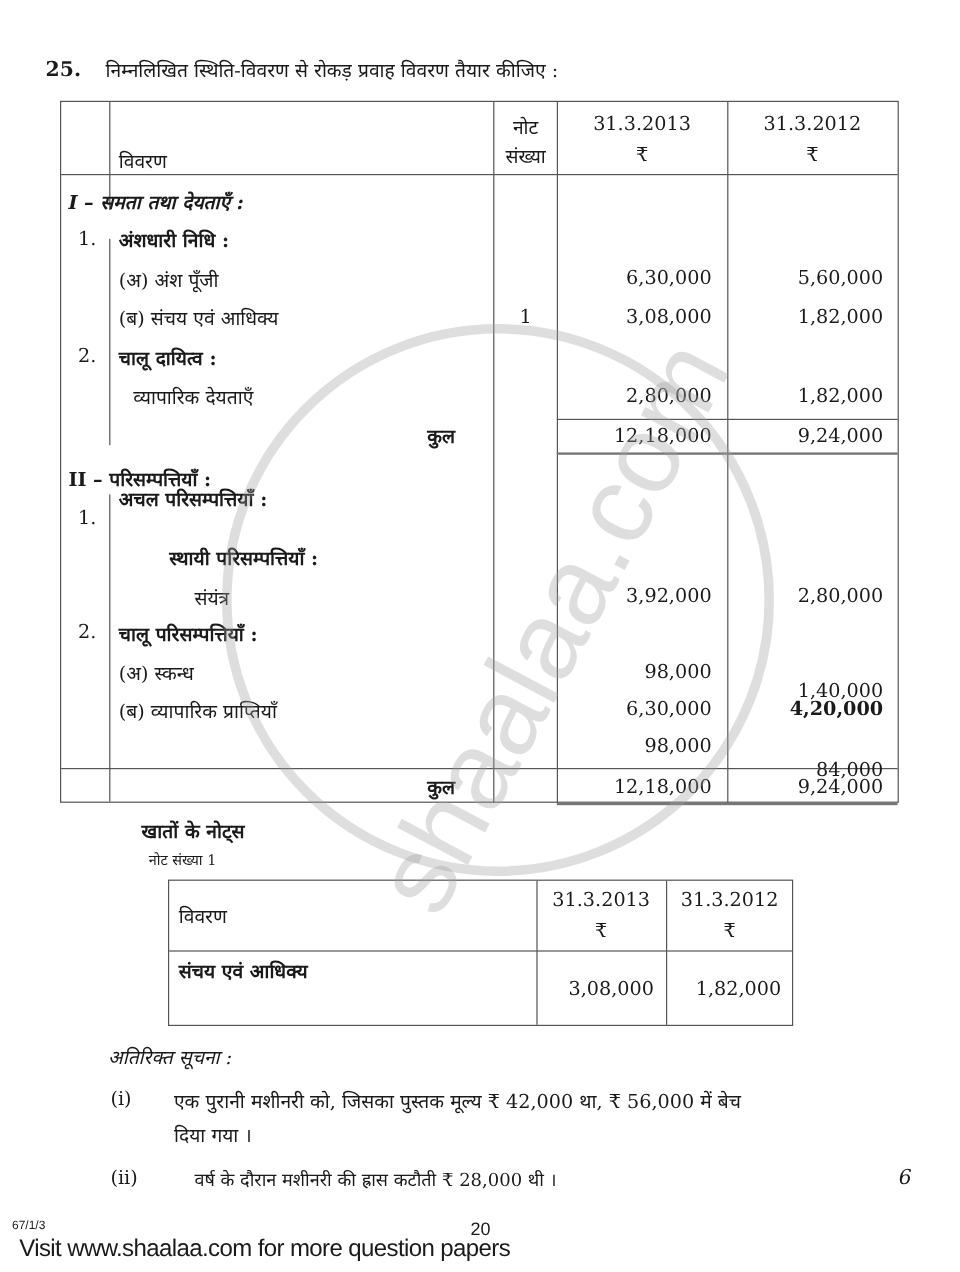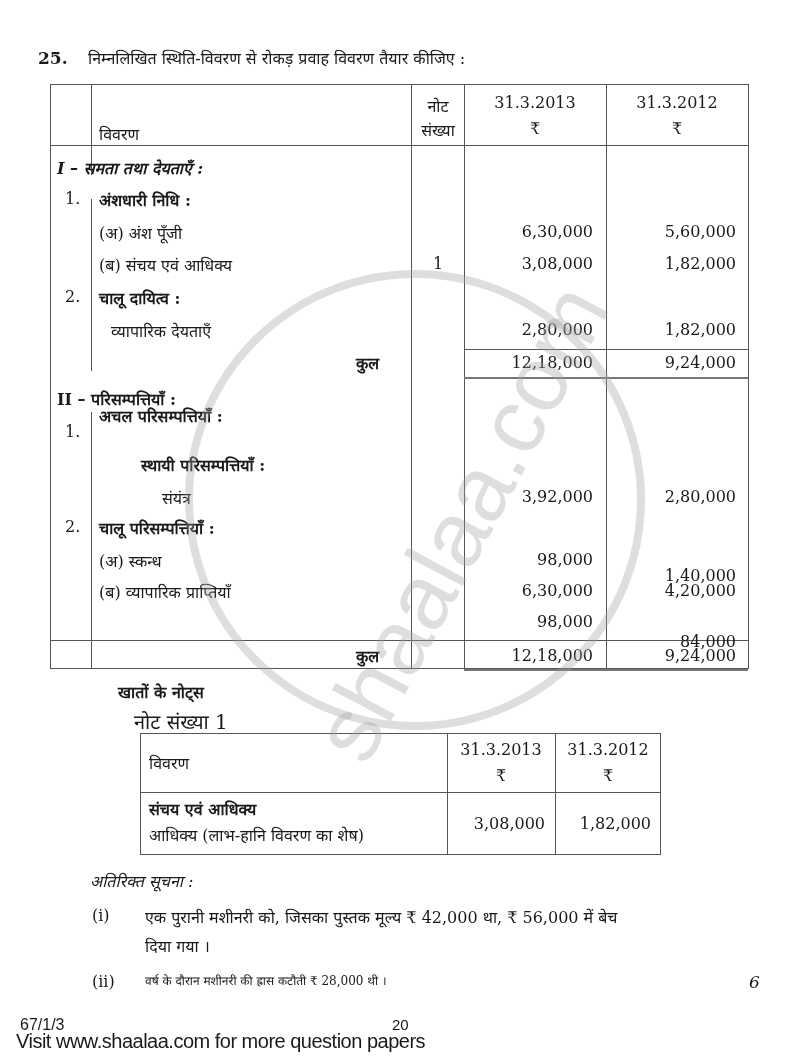--- a/index.html
+++ b/index.html
@@ -18,21 +18,21 @@
   .hline { position: absolute; height: 0; border-top: 1.3px solid #555; }
   .hthick { position: absolute; height: 0; border-top: 2.5px solid #777; }
   .cell { position: absolute; font-size: 16px; white-space: nowrap; }
   .bold { font-weight: bold; }
   .num { text-align: right; width: 120px; }
   .hdr { text-align: center; font-size: 16px; }
 
   
   .nt { position: absolute; left: 140px; top: 733px; width: 521px; height: 122px; border: 1.3px solid #555; box-sizing: border-box; }
 
-  .footer-code { left: 20px; top: 1016px; font-family: "Liberation Sans", sans-serif; font-size: 16px; }
+  .footer-code { left: 10px; top: 1016px; font-family: "Liberation Sans", sans-serif; font-size: 10px; }
   .footer-page { left: 392px; top: 1016px; font-family: "Liberation Sans", sans-serif; font-size: 15px; }
   .footer-visit { left: 16px; top: 1030px; font-family: "Liberation Sans", sans-serif; font-size: 20px; letter-spacing: -0.5px; }
 
   .watermark-circle {
     position: absolute; left: 185px; top: 270px; width: 460px; height: 460px;
     border: 8px solid rgba(160,160,160,0.35); border-radius: 50%; box-sizing: border-box;
     pointer-events: none;
   }
   .watermark-text {
     position: absolute; left: 200px; top: 470px; font-family: "Liberation Sans", sans-serif;
@@ -104,56 +104,55 @@
 
   <div class="cell" style="left:14px; top:432px;">2.</div>
   <div class="cell bold" style="left:48px; top:432px;">चालू परिसम्पत्तियाँ :</div>
 
   <div class="cell" style="left:48px; top:465px;">(अ)  स्कन्ध</div>
   <div class="cell num" style="left:422px; top:465px;">98,000</div>
   <div class="cell num" style="left:565px; top:465px;margin-top:16px;">1,40,000</div>
 
   <div class="cell" style="left:48px; top:496px;">(ब)   व्यापारिक प्राप्तियाँ</div>
   <div class="cell num" style="left:422px; top:496px;">6,30,000</div>
-  <div class="cell num" style="left:565px; top:496px;">4,20,000</div>
+  <div class="cell num" style="left:565px; top:496px;font-weight:bold;">4,20,000</div>
 
   <div class="cell num" style="left:422px; top:527px;">98,000</div>
   <div class="cell num" style="left:565px; top:527px;margin-top:20px;">84,000</div>
 
   <div class="cell bold" style="left:305px; top:560px;">कुल</div>
   <div class="cell num" style="left:422px; top:561px;">12,18,000</div>
   <div class="cell num" style="left:565px; top:561px;">9,24,000</div>
 </div>
 
 <div class="abs bold" style="left:118px; top:681px; font-size:16px;text-align:center;">खातों के नोट्स</div>
-<div class="abs" style="left:134px; top:708px; font-size:20px;">नोट संख्या  1</div>
+<div class="abs" style="left:124px; top:708px; font-size:12px;">नोट संख्या  1</div>
 
 <div class="nt">
   <div class="vline" style="left:306px; top:0; height:120px;"></div>
   <div class="vline" style="left:414px; top:0; height:120px;"></div>
   <div class="hline" style="left:0; top:58px; width:519px;"></div>
 
   <div class="cell" style="left:8px; top:18px;">विवरण</div>
   <div class="cell hdr" style="left:306px; top:6px; width:108px;">31.3.2013</div>
   <div class="cell hdr" style="left:306px; top:32px; width:108px;">₹</div>
   <div class="cell hdr" style="left:414px; top:6px; width:106px;">31.3.2012</div>
   <div class="cell hdr" style="left:414px; top:32px; width:106px;">₹</div>
 
   <div class="cell bold" style="left:8px; top:64px;text-align:center;">संचय एवं आधिक्य</div>
-  <div class="cell" style="left:8px; top:90px;">आधिक्य (लाभ-हानि विवरण का शेष)</div>
   <div class="cell" style="left:306px; top:80px; width:98px; text-align:right;">3,08,000</div>
   <div class="cell" style="left:414px; top:80px; width:96px; text-align:right;">1,82,000</div>
 </div>
 
 <div class="abs" style="left:90px; top:870px; font-size:16px; font-style:italic;">अतिरिक्त सूचना :</div>
 <div class="abs" style="left:92px; top:906px; font-size:16px;">(i)</div>
 <div class="abs" style="left:145px; top:906px; font-size:16px;">एक पुरानी मशीनरी को, जिसका पुस्तक मूल्य ₹ 42,000 था, ₹ 56,000 में बेच</div>
 <div class="abs" style="left:145px; top:935px; font-size:16px;">दिया गया ।</div>
 <div class="abs" style="left:92px; top:972px; font-size:16px;">(ii)</div>
-<div class="abs" style="left:145px; top:972px; font-size:12px;">वर्ष के दौरान मशीनरी की ह्रास कटौती ₹ 28,000 थी ।</div>
+<div class="abs" style="left:162px; top:972px; font-size:15px;">वर्ष के दौरान मशीनरी की ह्रास कटौती ₹ 28,000 थी ।</div>
 <div class="abs" style="left:749px; top:972px; font-size:17px; font-style:italic;">6</div>
 
 <div class="abs footer-code">67/1/3</div>
 <div class="abs footer-page">20</div>
 <div class="abs footer-visit">Visit www.shaalaa.com for more question papers</div>
 
 <div class="watermark-circle"></div>
 <div class="watermark-text">shaalaa.com</div>
 
 </body></html>

